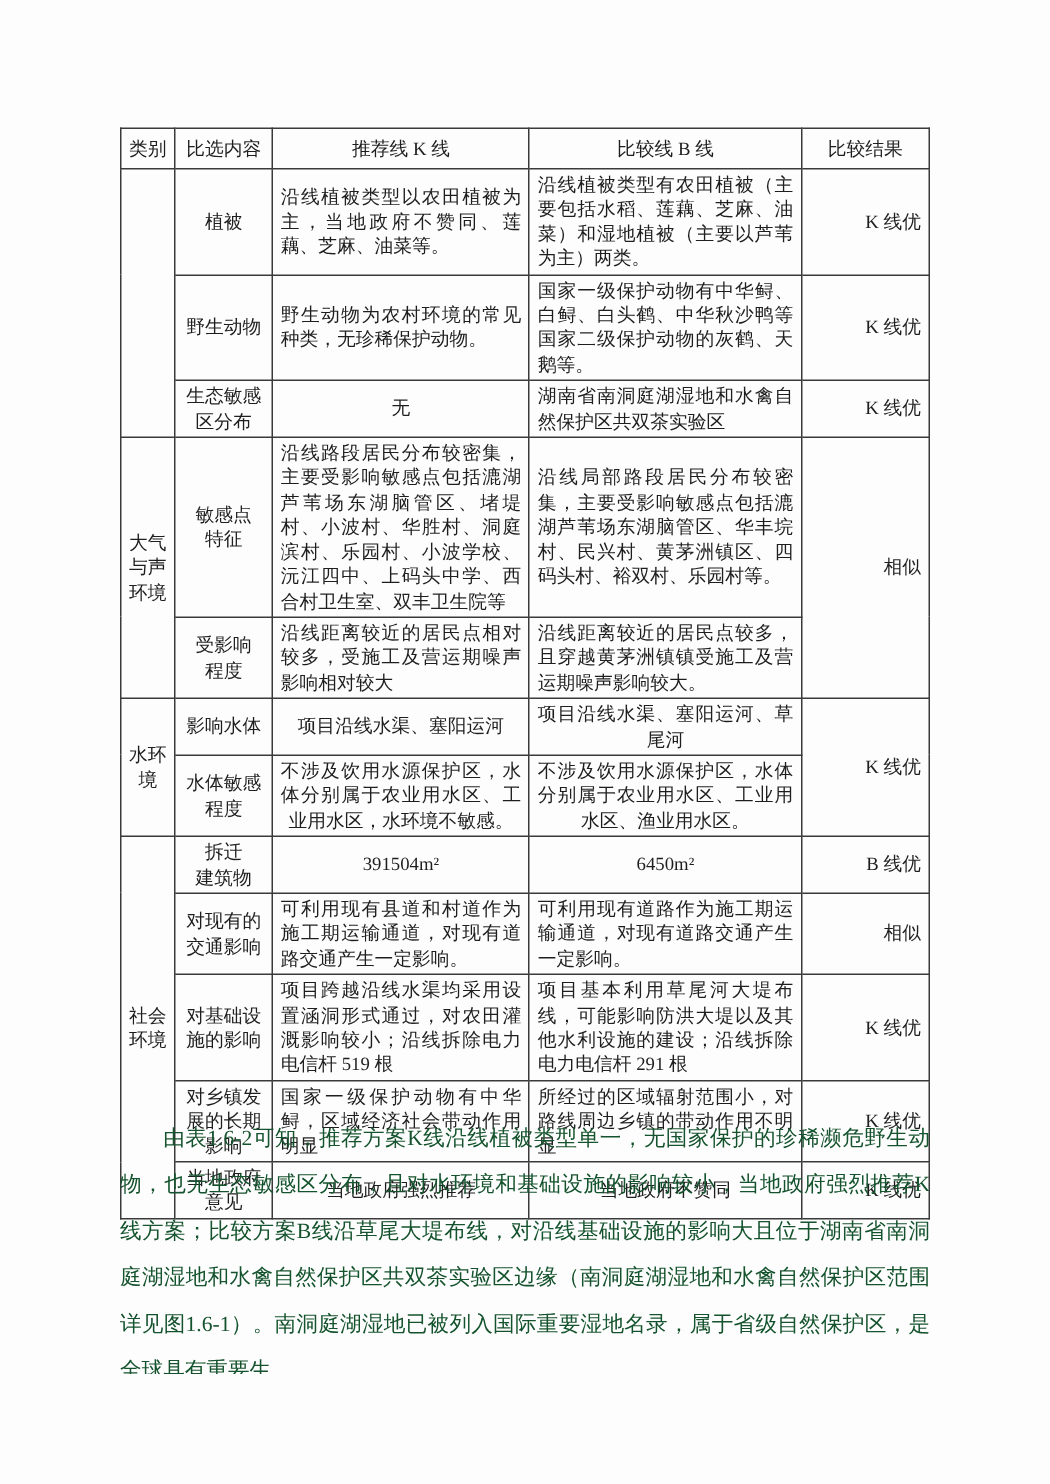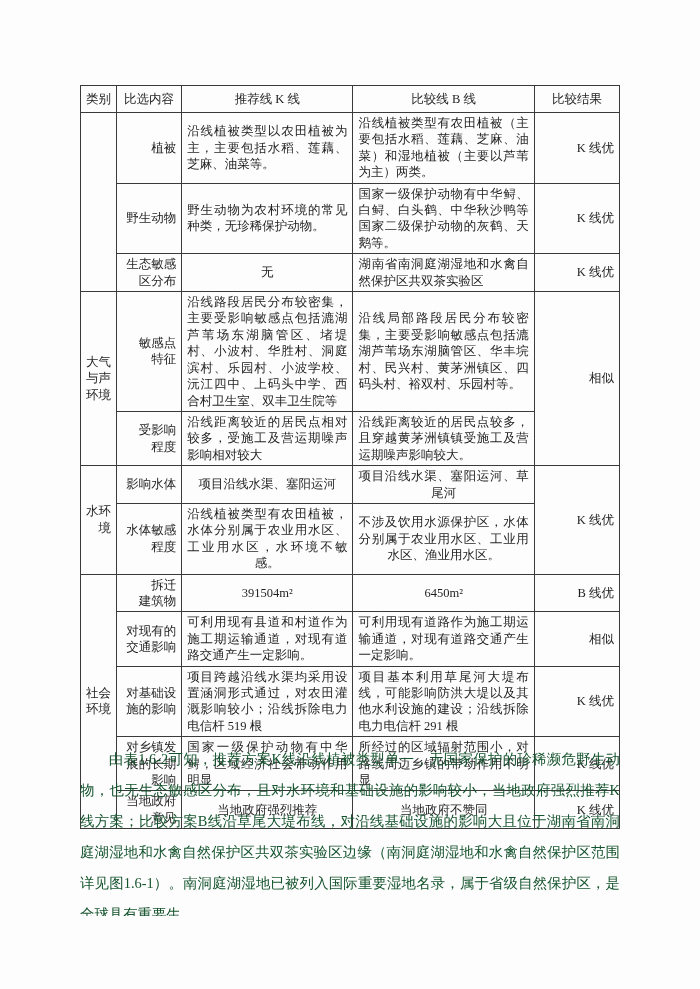--- a/index.html
+++ b/index.html
@@ -23,21 +23,21 @@
     font-weight:normal;
     overflow:hidden;
   }
   col.c-cat{width:36px;}
   col.c-item{width:65px;}
   col.c-k{width:171px;}
   col.c-b{width:181px;}
   col.c-res{width:85px;}
 
   th.hd{text-align:center;}
-  td.cat,td.lbl{text-align:right;white-space:pre-line;padding:2px 2px;}
+  td.cat,td.lbl{text-align:center;white-space:pre-line;padding:2px 2px;}
   td.txt{text-align:justify;text-justify:inter-ideograph;}
   td.ctr{text-align:center;}
   td.jc{text-align:justify;text-justify:inter-ideograph;text-align-last:center;}
   td.res{text-align:right;}
 
   tr.r0{height:27px;}  tr.r1{height:62px;}  tr.r2{height:64px;}
   tr.r3{height:34px;padding-left:24px;}  tr.r4{height:97px;}  tr.r5{height:50px;}
   tr.r6{height:32px;}  tr.r7{height:49px;}  tr.r8{height:36px;}
   tr.r9{height:48px;}  tr.r10{height:68px;} tr.r11{height:47px;}
   tr.r12{height:34px;}
@@ -71,21 +71,21 @@
         <th class="hd">类别</th>
         <th class="hd">比选内容</th>
         <th class="hd">推荐线 K 线</th>
         <th class="hd">比较线 B 线</th>
         <th class="hd">比较结果</th>
       </tr>
 
       <tr class="r1">
         <td class="cat" rowspan="3"></td>
         <td class="lbl">植被</td>
-        <td class="txt">沿线植被类型以农田植被为主，主要包括水稻、莲藕、芝麻、油菜等。</td>
+        <td class="txt">沿线植被类型以农田植被为主，当地政府不赞同、莲藕、芝麻、油菜等。</td>
         <td class="txt">沿线植被类型有农田植被（主要包括水稻、莲藕、芝麻、油菜）和湿地植被（主要以芦苇为主）两类。</td>
         <td class="res">K 线优</td>
       </tr>
 
       <tr class="r2">
         <td class="lbl">野生动物</td>
         <td class="txt">野生动物为农村环境的常见种类，无珍稀保护动物。</td>
         <td class="txt">国家一级保护动物有中华鲟、白鲟、白头鹤、中华秋沙鸭等国家二级保护动物的灰鹤、天鹅等。</td>
         <td class="res">K 线优</td>
       </tr>
@@ -121,21 +121,21 @@
 境</td>
         <td class="lbl">影响水体</td>
         <td class="ctr">项目沿线水渠、塞阳运河</td>
         <td class="jc">项目沿线水渠、塞阳运河、草尾河</td>
         <td class="res" rowspan="2">K 线优</td>
       </tr>
 
       <tr class="r7">
         <td class="lbl">水体敏感
 程度</td>
-        <td class="jc">沿线植被类型有农田植被，水体分别属于农业用水区、工业用水区，水环境不敏感。</td>
+        <td class="jc">不涉及饮用水源保护区，水体分别属于农业用水区、工业用水区，水环境不敏感。</td>
         <td class="jc">不涉及饮用水源保护区，水体分别属于农业用水区、工业用水区、渔业用水区。</td>
       </tr>
 
       <tr class="r8">
         <td class="cat" rowspan="5">社会
 环境</td>
         <td class="lbl">拆迁
 建筑物</td>
         <td class="ctr">391504m²</td>
         <td class="ctr">6450m²</td>

